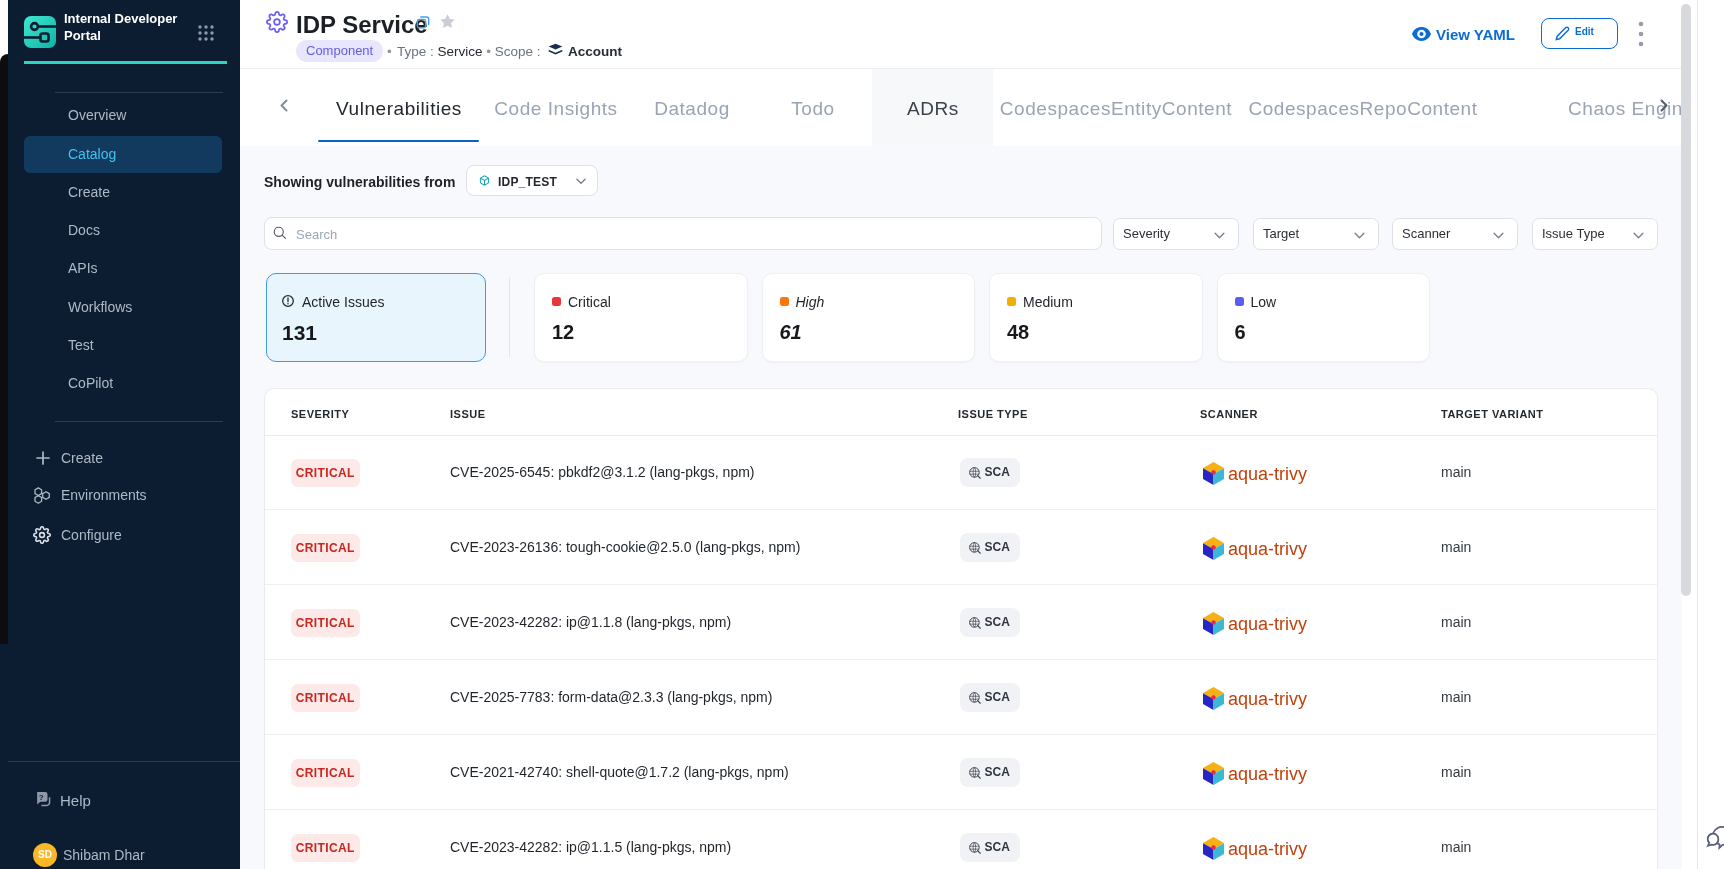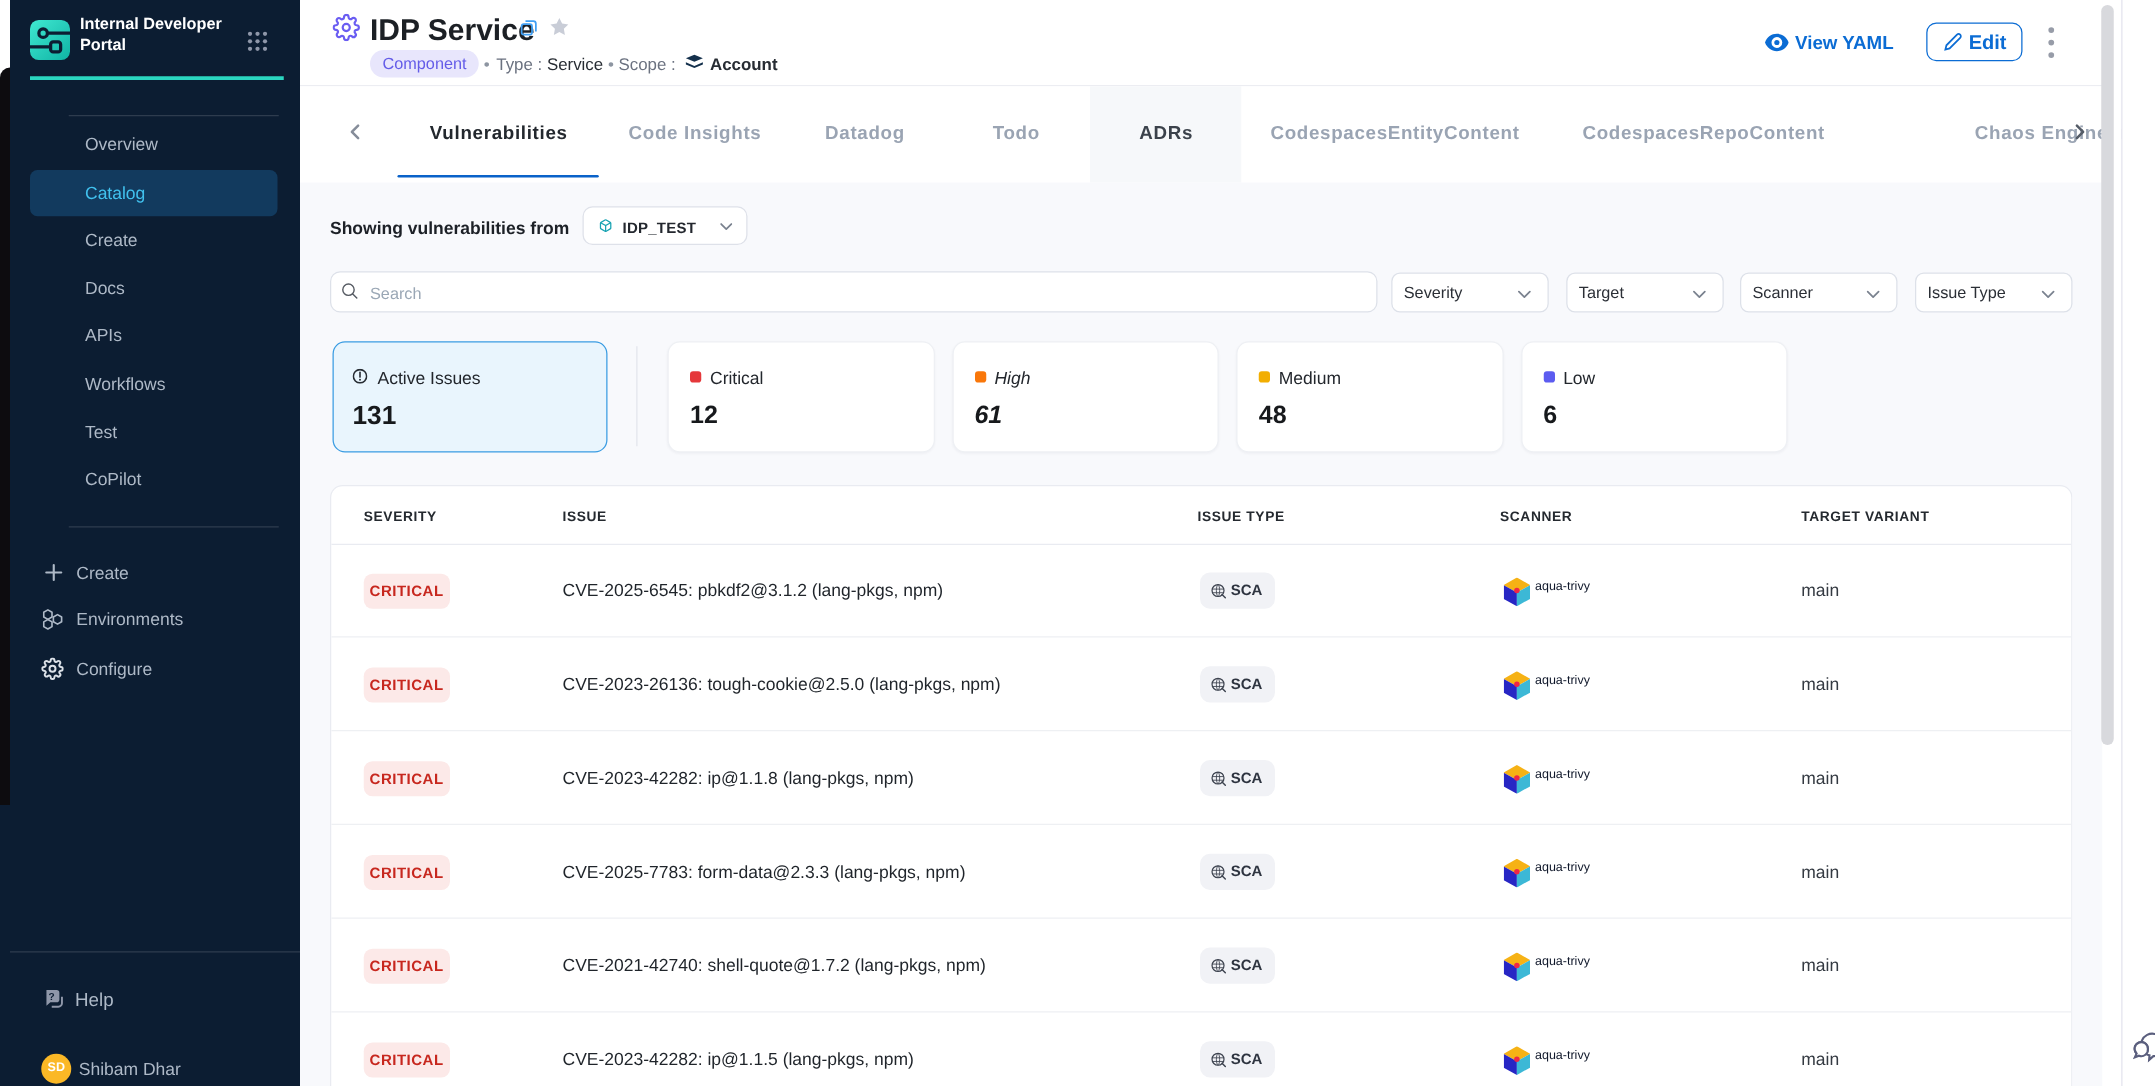--- a/index.html
+++ b/index.html
@@ -116,33 +116,33 @@
 
   <svg class="abs" style="left:1172px;top:26px" width="19" height="16" viewBox="0 0 22 16">
     <path d="M11 0C6 0 1.8 3.1 0 8c1.8 4.9 6 8 11 8s9.2-3.1 11-8c-1.8-4.9-6-8-11-8zm0 13a5 5 0 1 1 0-10 5 5 0 0 1 0 10z" fill="#0b6cd4"></path>
     <circle cx="11" cy="8" r="2.4" fill="#0b6cd4"></circle>
   </svg>
   <div class="abs" style="left:1196px;top:26px;font-size:15px;font-weight:bold;color:#0b6cd4;">View YAML</div>
   <div class="abs" style="left:1301px;top:18px;width:77px;height:31px;border:1.5px solid #0b6cd4;border-radius:8px;background:#fff;"></div>
   <svg class="abs" style="left:1315px;top:26px" width="15" height="15" viewBox="0 0 16 16" fill="none" stroke="#0b6cd4" stroke-width="1.5">
     <path d="M11.3 1.9a1.9 1.9 0 0 1 2.7 2.7L5 13.6l-3.6.9.9-3.6z"></path>
   </svg>
-  <div class="abs" style="left:1335px;top:26px;font-size:16px;font-weight:600;color:#0b6cd4;">Edit</div>
+  <div class="abs" style="left:1335px;top:26px;font-size:10px;font-weight:600;color:#0b6cd4;">Edit</div>
   <svg class="abs" style="left:1398px;top:20px" width="6" height="28" viewBox="0 0 6 28" fill="#979ca8">
     <circle cx="3" cy="4" r="2.3"></circle>
       <circle cx="3" cy="14" r="2.3"></circle>
       <circle cx="3" cy="24" r="2.3"></circle>
   </svg>
 
   <div class="abs" style="left:0;top:69px;width:1442px;height:77px;background:#fff;"></div>
   <div class="abs" style="left:632px;top:69px;width:121px;height:77px;background:#f6f8fa;"></div>
   <svg class="abs" style="left:37px;top:98px" width="14" height="15" viewBox="0 0 14 15" fill="none" stroke="#868d9a" stroke-width="2" stroke-linecap="round" stroke-linejoin="round">
       <path d="M9.5 2.5l-5 5 5 5"></path>
     </svg>
-  <style>.tab{position:absolute;top:98px;font-size:15px;font-weight:bold;color:#9aa4b3;letter-spacing:0.55px;white-space:nowrap;transform:translateX(-50%);}</style>
+  <style>.tab{position:absolute;top:98px;font-size:19px;font-weight:normal;color:#9aa4b3;letter-spacing:0.55px;white-space:nowrap;transform:translateX(-50%);}</style>
   <div class="tab" style="left:159px;color:#23282e;">Vulnerabilities</div>
   <div class="tab" style="left:316px;">Code Insights</div>
   <div class="tab" style="left:452px;">Datadog</div>
   <div class="tab" style="left:573px;">Todo</div>
   <div class="tab" style="left:693px;color:#3b424b;">ADRs</div>
   <div class="tab" style="left:876px;">CodespacesEntityContent</div>
   <div class="tab" style="left:1123px;">CodespacesRepoContent</div>
   <div class="tab" style="left:1408px;">Chaos Engineerin</div>
   <svg class="abs" style="left:1417px;top:98px" width="14" height="15" viewBox="0 0 14 15" fill="none" stroke="#565d68" stroke-width="2" stroke-linecap="round" stroke-linejoin="round">
       <path d="M4.5 2.5l5 5-5 5"></path>
@@ -221,21 +221,21 @@
     </div>
 
   <div class="abs" id="tbl" style="left:24px;top:388px;width:1394px;height:481px;background:#fff;border:1px solid #e9ebf1;border-radius:10px 10px 0 0;border-bottom:none;overflow:hidden;">
     <style>
       .th{position:absolute;top:18.5px;font-size:11px;font-weight:bold;letter-spacing:0.5px;color:#24292f;}
       .row{position:absolute;left:0;width:1394px;height:75px;border-bottom:1px solid #eef0f3;}
       .crit{position:absolute;left:25.5px;top:23.5px;width:69.5px;height:28px;background:#fce9e8;border-radius:7px;color:#c7271e;font-size:12px;font-weight:bold;letter-spacing:0.4px;text-align:center;line-height:28px;}
       .issue{position:absolute;left:185px;top:29px;font-size:14px;color:#1f242a;}
       .chip{position:absolute;left:694.5px;top:23px;width:60px;height:29px;background:#f1f2f6;border-radius:8px;}
       .chip span{position:absolute;left:25px;top:7px;font-size:12px;font-weight:600;color:#2e3440;}
-      .scn{position:absolute;left:963px;top:29px;font-size:10px;color:#0f172a;}
+      .scn{position:absolute;left:963px;top:29px;font-size:18px;color:#c2410c;}
       .tv{position:absolute;left:1176px;top:29px;font-size:14px;color:#343a42;}
     </style>
     <div class="th" style="left:26px;">SEVERITY</div>
     <div class="th" style="left:185px;">ISSUE</div>
     <div class="th" style="left:693px;">ISSUE TYPE</div>
     <div class="th" style="left:935px;">SCANNER</div>
     <div class="th" style="left:1176px;">TARGET VARIANT</div>
     <div class="abs" style="left:0;top:45.5px;width:1394px;height:1px;background:#e9ebf1;"></div>
   <div class="row" style="top:46px">
         <div class="crit">CRITICAL</div>

